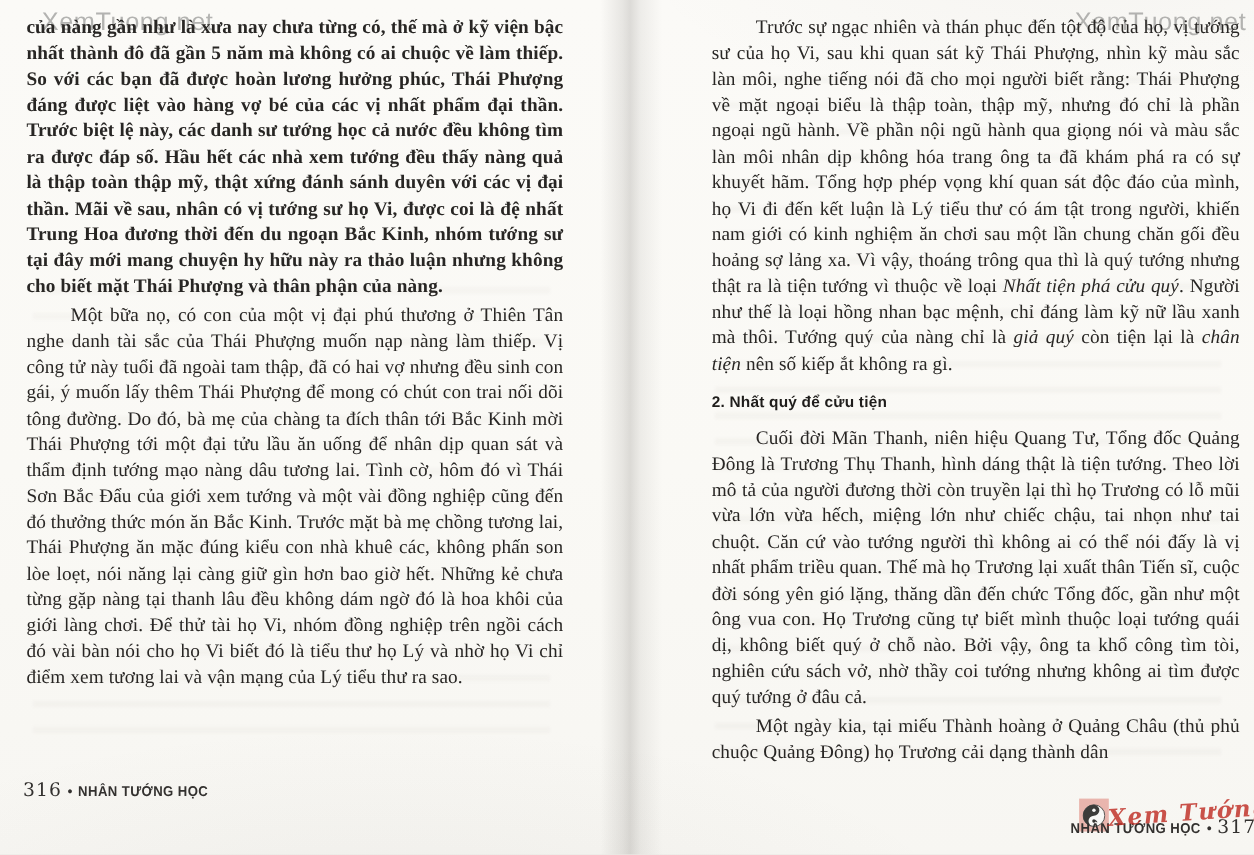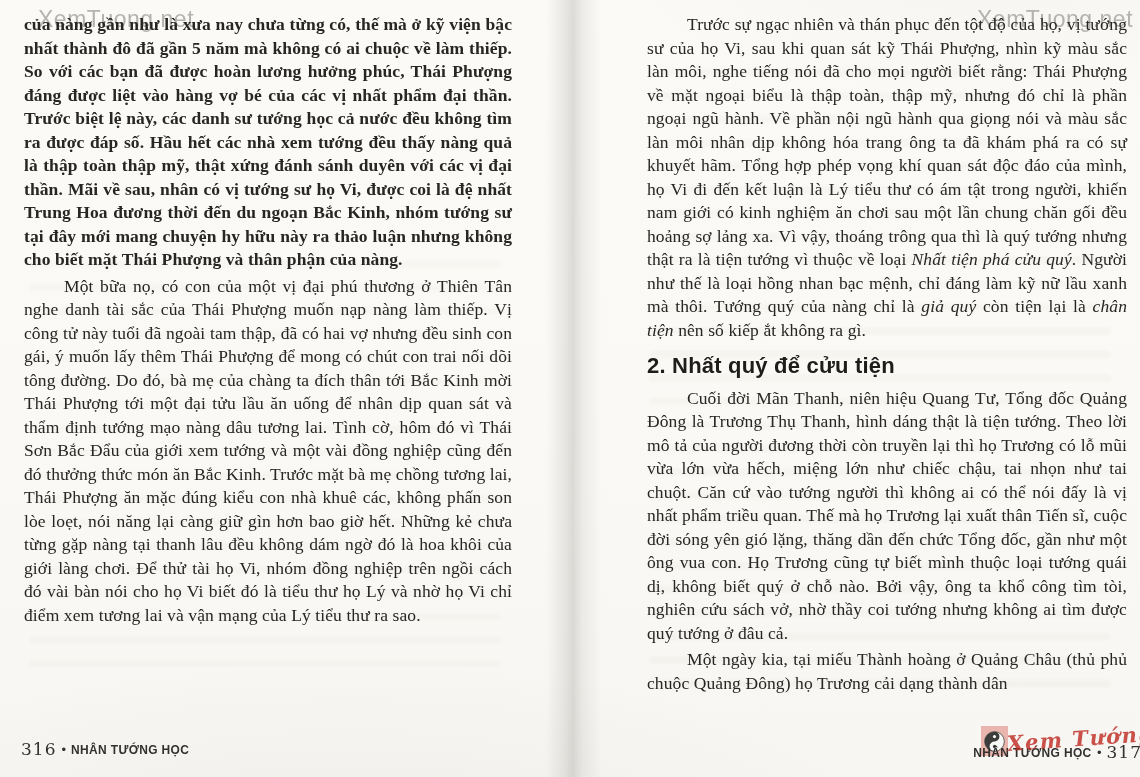--- a/index.html
+++ b/index.html
@@ -47,21 +47,21 @@
     letter-spacing:.1px;
   }
   #left-text{left:24px;top:13px;width:488px;}
   #right-text{left:636px;top:13px;width:480px;margin-left:11px;}
   .page-text p{margin:0;text-indent:40px;}
   .page-text p.continues{text-indent:0;font-weight:bold;}
   .page-text p + p{margin-top:3px;font-family:Liberation Serif, serif;}
   .section-heading{
     font-family:"Liberation Sans","DejaVu Sans",sans-serif;
     font-weight:700;
-    font-size:22px;
+    font-size:14px;
     color:#1f1d1b;
     margin:12px 0 9px 0;
     letter-spacing:.2px;
   }
   .page-text i{font-style:italic;}
 
   
   .wm-top{
     position:absolute;
     font-family:"Liberation Sans","DejaVu Sans",sans-serif;
@@ -74,21 +74,21 @@
   #wm-top-left{left:38px;top:6px;}
   #wm-top-right{left:977px;top:6px;}
 
   
   .footer{
     position:absolute;
     font-family:"Liberation Sans","DejaVu Sans",sans-serif;
     color:#33312f;
     white-space:nowrap;
   }
-  #footer-left{left:21px;top:739px;}
+  #footer-left{left:21px;top:709px;}
   #footer-right{right:24px;top:742px;text-align:center;z-index:3;}
   .footer .pagenum{
     font-family:"DejaVu Serif","Liberation Serif",serif;
     font-size:17px;font-weight:500;letter-spacing:1px;vertical-align:middle;
   }
   .footer .bullet{font-size:13px;vertical-align:middle;padding:0 5px;}
   .footer .booktitle{
     display:inline-block;
     font-weight:700;font-size:13px;letter-spacing:.4px;
     transform:scaleX(.92);transform-origin:left center;

